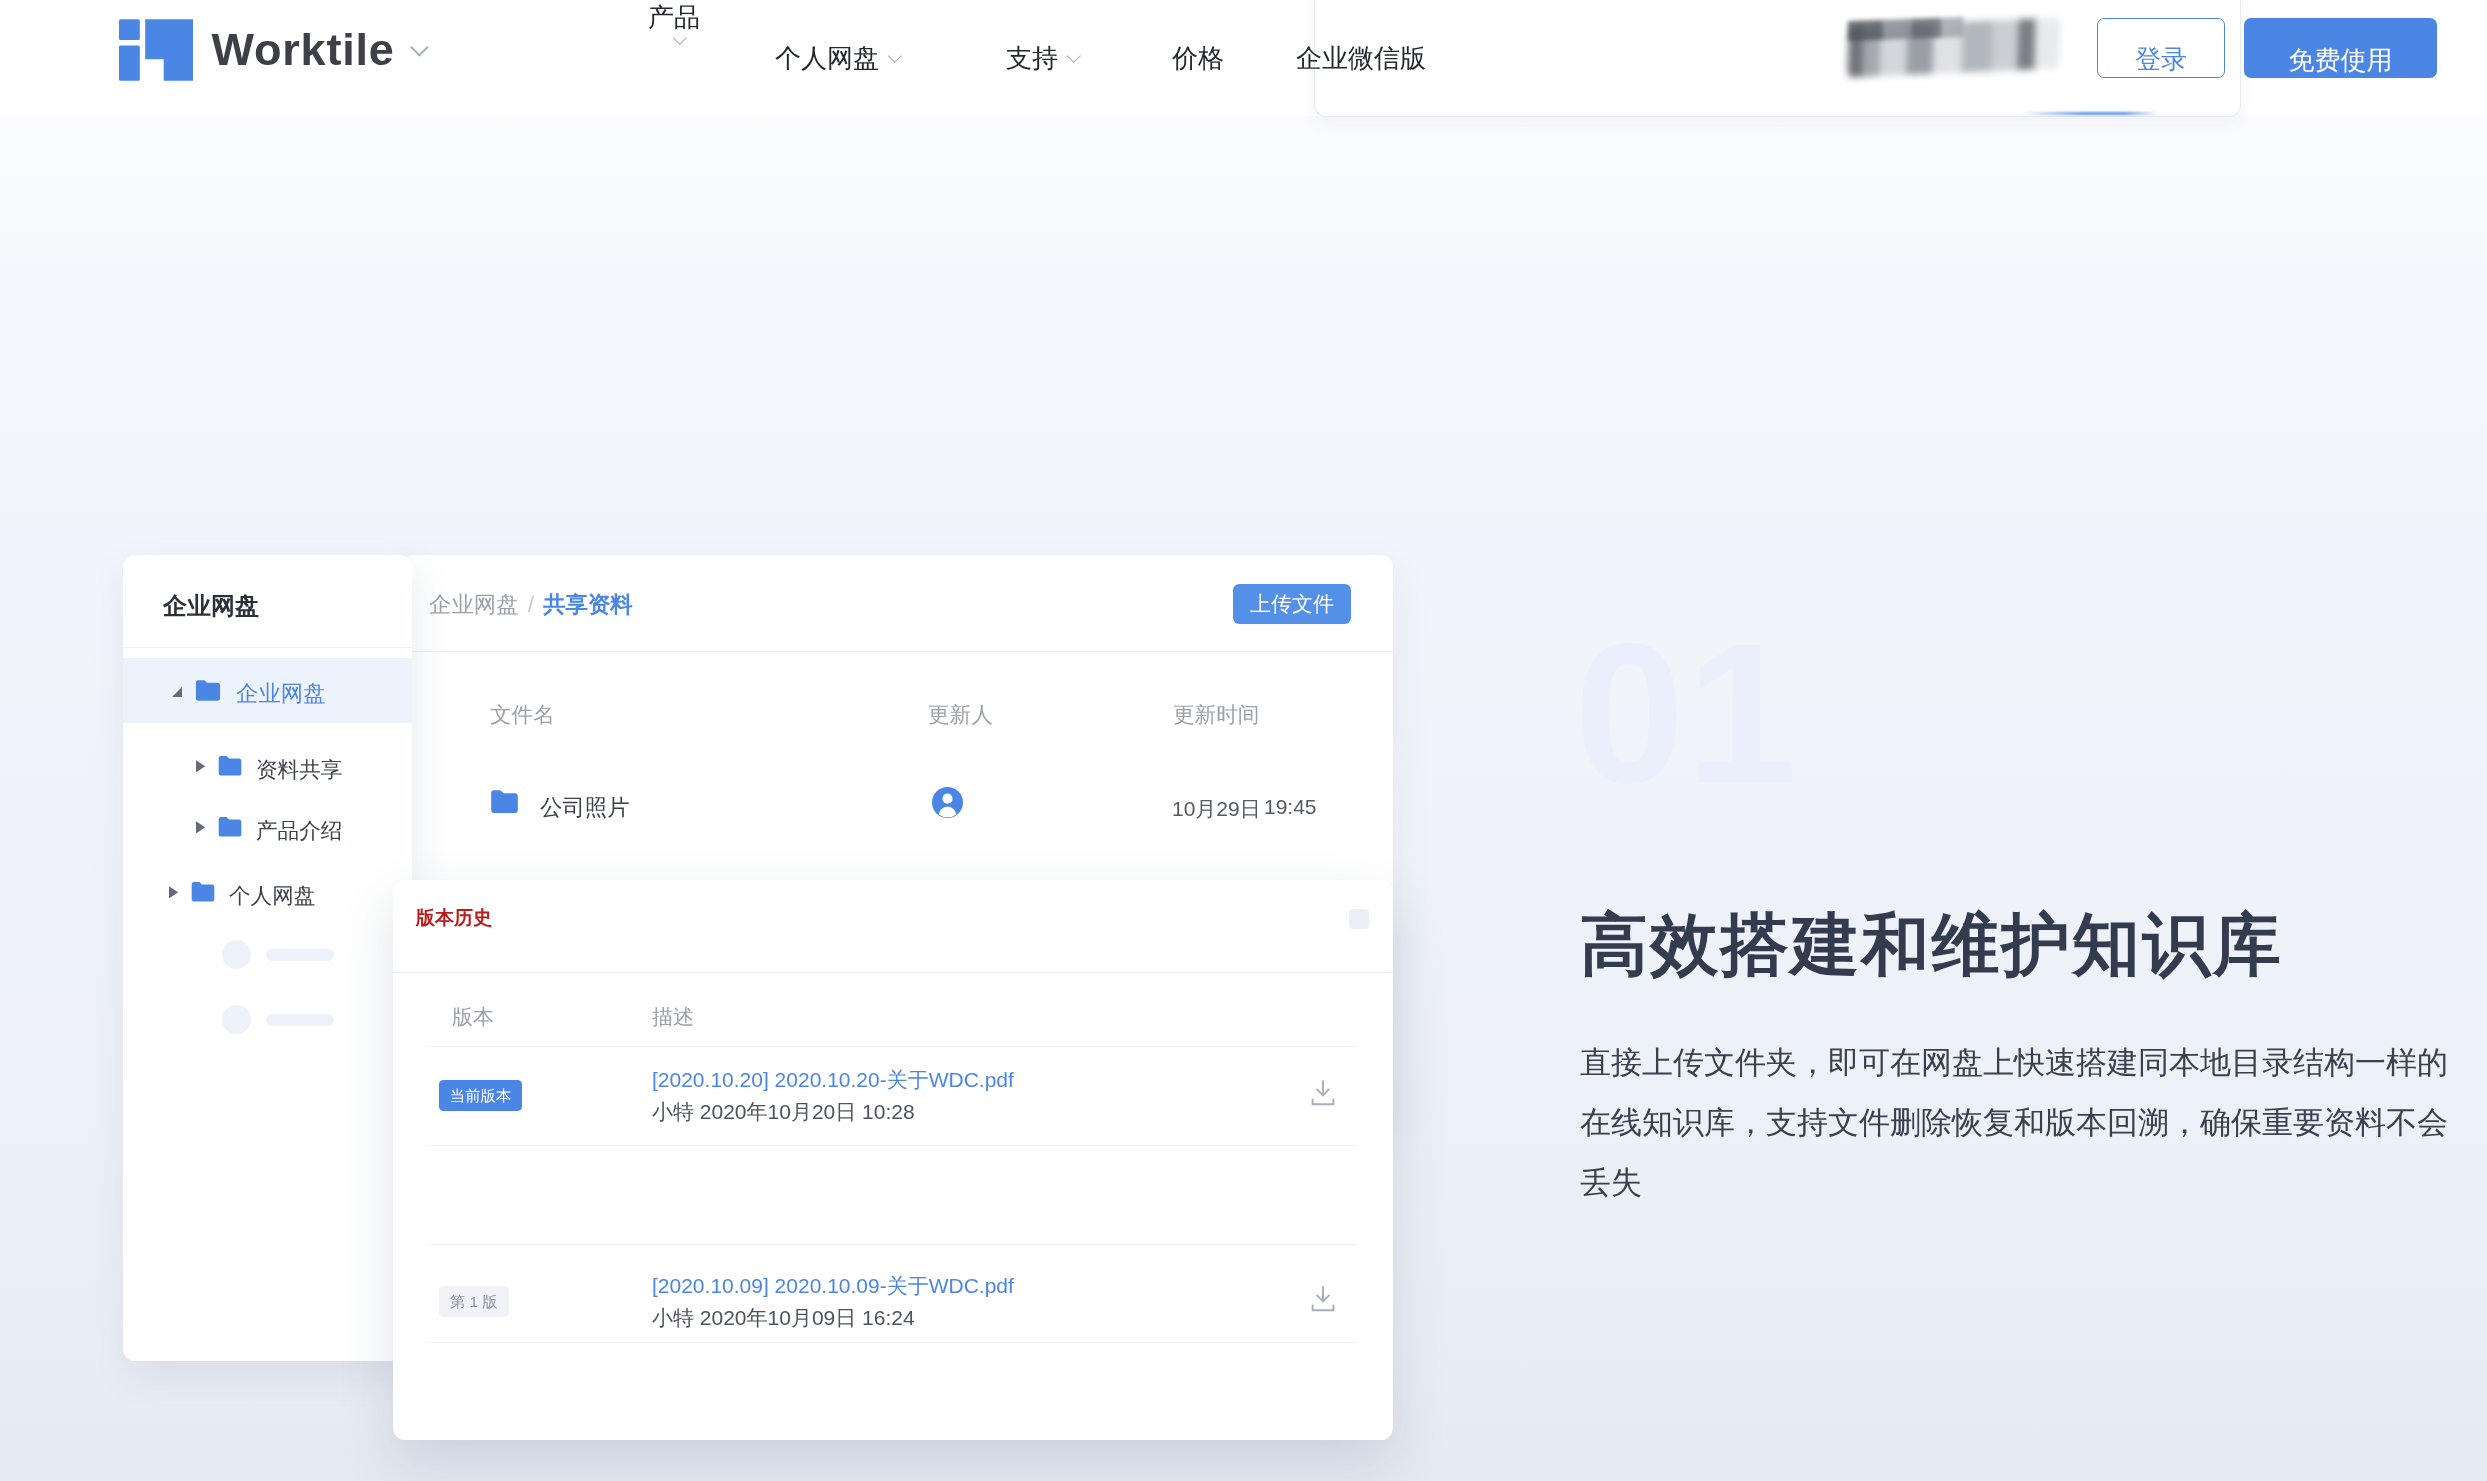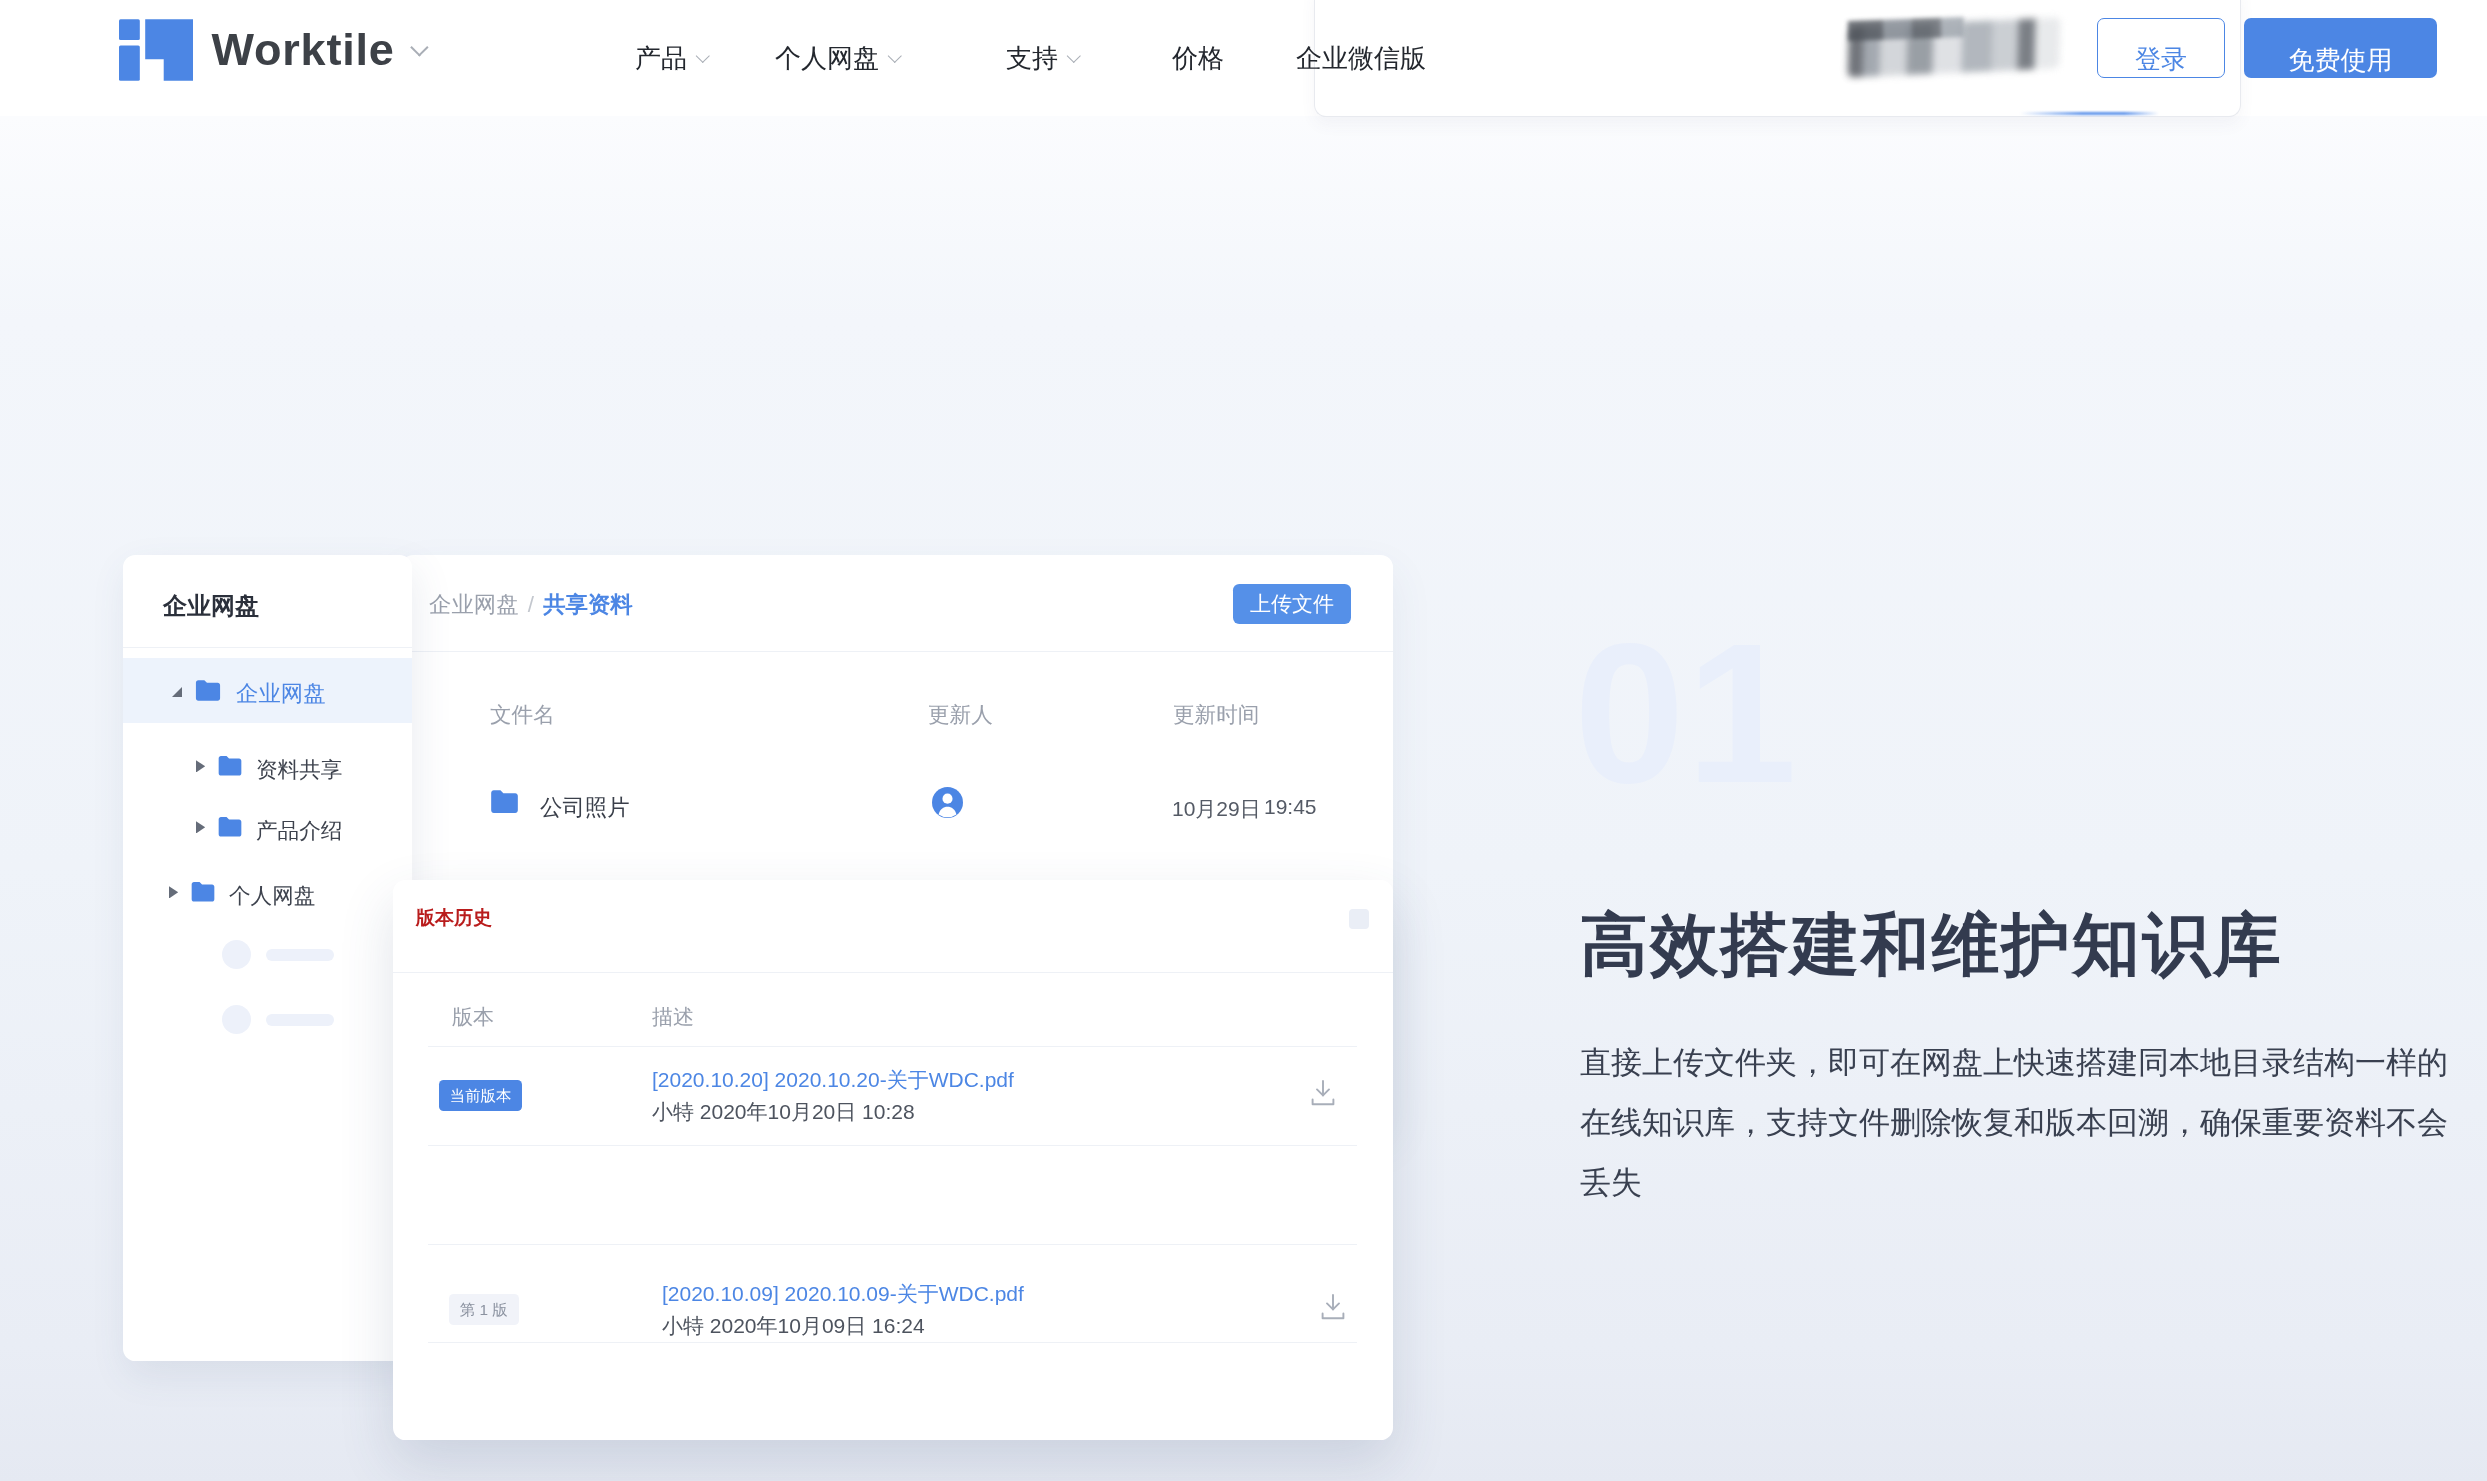--- a/index.html
+++ b/index.html
@@ -16,21 +16,21 @@
   .dropdown-glow{left:705px;bottom:0.8px;width:139px;height:3.1px;border-radius:2.3px;
       background:linear-gradient(90deg,rgba(90,140,235,0) 0%,#5f94ea 45%,#5f94ea 75%,rgba(90,140,235,0) 100%);
       filter:blur(1.2px);}
   .logo{left:119px;top:17px;height:65px;display:flex;align-items:center;gap:18.5px;}
   .logo-word{font-size:45px;font-weight:700;color:#3d4147;letter-spacing:0.8px;}
   .chev{display:inline-block;width:10.8px;height:10.8px;border-right:2.3px solid #a9aeb6;
         border-bottom:2.3px solid #a9aeb6;transform:rotate(45deg) translate(-1.5px,-1.5px);}
   .chev.sm{width:8.5px;height:8.5px;border-width:1.9px;margin-left:10.8px;vertical-align:4.6px;}
   .nav-item{top:0;height:116px;display:flex;align-items:center;font-size:26px;color:#23272e;
             font-weight:500;cursor:pointer;}
-  .n0{left:635px;} .n1{left:775px;} .n2{left:1006px;} .n3{left:1172px;} .n4{left:1296px;}
+  .n0{left:648px;flex-direction:column;} .n1{left:775px;} .n2{left:1006px;} .n3{left:1172px;} .n4{left:1296px;}
   .phone-blur{left:1848px;top:21.6px;width:212px;height:51px;border-radius:6.2px;overflow:hidden;
       transform:rotate(-2.5deg) skewX(-4deg);filter:blur(3.9px);opacity:.9;
       background:linear-gradient(90deg,#62666d 0 7%,#9aa0a8 7% 15%,#cfd2d6 15% 28%,#8f959c 28% 40%,
                  #dcdee2 40% 54%,#aab0b7 54% 68%,#c6cacf 68% 80%,#6d7279 80% 88%,#e6e8ea 88% 100%);}
   .phone-blur-top{left:1848px;top:18.5px;width:116px;height:20px;filter:blur(2.3px);opacity:.75;
       transform:rotate(-2deg);
       background:linear-gradient(90deg,#4c5158 0 30%,#7b828b 30% 55%,#5a5f66 55% 80%,#9aa1a9 80%);}
   .btn{display:flex;align-items:flex-end;justify-content:center;border-radius:7px;font-size:26px;cursor:pointer;box-sizing:border-box;}
   .btn-login{left:2097px;top:17.7px;width:128px;height:60px;background:#fff;border:1.5px solid #4c86e4;color:#4c86e4;}
   .btn-signup{left:2244px;top:17.7px;width:193px;height:60px;background:#4c86e4;color:#fff;}
@@ -77,21 +77,21 @@
   
   .modal{left:393px;top:880px;width:1000px;height:560px;background:#fff;border-radius:12.3px;
       box-shadow:0 23px 54px rgba(60,80,120,.16);z-index:3;}
   .vm-title{left:23px;top:25px;font-size:19px;font-weight:700;color:#b91c1c;}
   .vm-square{left:956px;top:29px;width:20px;height:20px;border-radius:3.9px;background:#eaeef6;cursor:pointer;}
   .vm-hdiv{left:0;top:92px;width:100%;}
   .vcol{font-size:21px;color:#9aa0ac;}
   .vcol1{left:59px;top:123px;} .vcol2{left:259px;top:123px;}
   .vm-cdiv{left:35px;top:166px;width:929px;}
   .vrow{left:0;width:100%;height:99px;}
-  .vr0{top:166px;} .vr1{top:265px;} .vr2{top:380px;margin-left:10px;}
+  .vr0{top:166px;} .vr1{top:265px;} .vr2{top:372px;}
   .rdiv0{left:35px;top:265px;width:929px;} .rdiv1{left:35px;top:364px;width:929px;}
   .rdiv2{left:35px;top:462px;width:929px;}
   .badge{left:46px;top:34px;height:31px;line-height:31px;padding:0 10.8px;border-radius:4.6px;font-size:15.4px;}
   .badge-current{background:#4c86e4;color:#ffffff;}
   .badge-old{background:#f1f3f9;color:#8b92a0;}
   .vlink{left:259px;top:20px;font-size:21px;color:#4c86e4;cursor:pointer;}
   .vmeta{left:259px;top:52px;font-size:21px;color:#4d535e;}
   .vdl{left:914px;top:31px;width:32px;height:32px;cursor:pointer;}
   svg{display:block;}
 </style>

